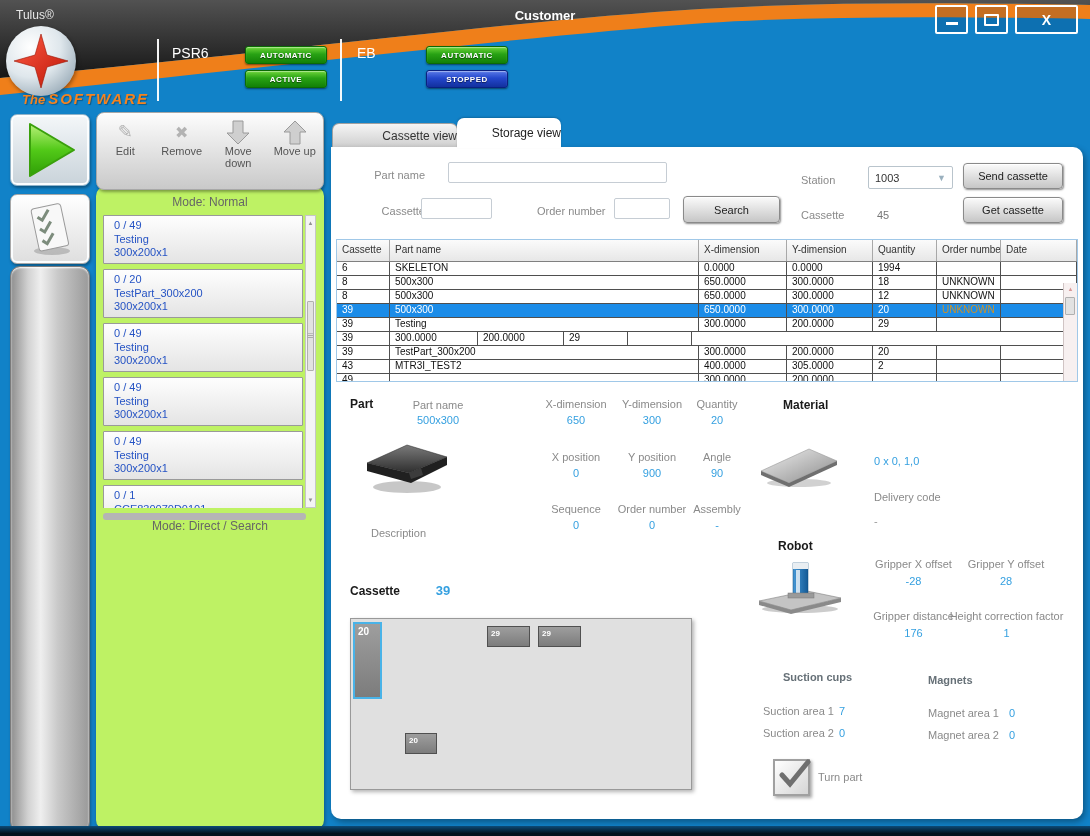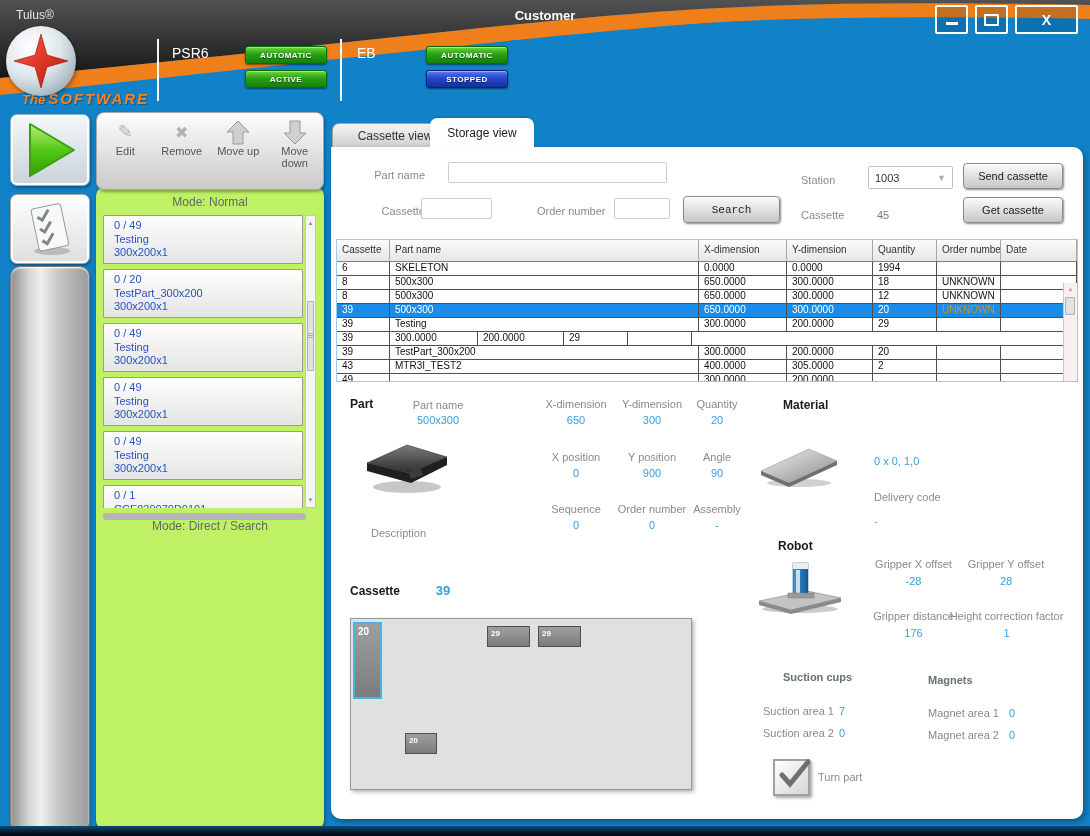--- a/index.html
+++ b/index.html
@@ -63,24 +63,24 @@
      display:flex;flex-direction:column;gap:5px;}
   .q-item{flex:none;height:41px;padding:3px 10px;border:1px solid #9a9a9a;border-radius:1px;
      background:linear-gradient(#fefefe,#e4e4e4);color:#2553c4;font-size:11px;line-height:13.5px;overflow:hidden;}
   .v-sb{position:absolute;background:#f4f4f4;border:1px solid #c6c6c6;box-sizing:border-box;}
   .sb-arrow{position:absolute;left:0;width:100%;text-align:center;font-size:6px;color:#909090;line-height:8px;}
   .sb-thumb{position:absolute;left:1px;background:#e2e2e2;border:1px solid #b0b0b0;border-radius:1px;box-sizing:border-box;
      display:flex;align-items:center;justify-content:center;font-size:7px;color:#999;letter-spacing:0;}
   #h-scroll{left:7px;top:327px;width:203px;height:7px;background:#b5b5b5;border-radius:3px;}
 
   
-  .tab{position:absolute;font-size:12px;text-align:center;}
+  .tab{position:absolute;font-size:12px;text-align:right;}
   #tab-cassette{left:332px;top:123px;width:126px;height:25px;line-height:25px;z-index:2;color:#333;
      background:linear-gradient(#f5f5f5,#cdcdcd);border:1px solid #a0a0a0;border-bottom:none;border-radius:7px 7px 0 0;box-sizing:border-box;}
-  #tab-storage{left:430px;top:118px;width:104px;height:30px;line-height:30px;z-index:4;color:#222;background:#fff;
+  #tab-storage{left:457px;top:118px;width:104px;height:30px;line-height:30px;z-index:4;color:#222;background:#fff;
      border-radius:7px 7px 0 0;box-shadow:0 -1px 2px rgba(0,0,0,.2);}
   #main-panel{left:331px;top:147px;width:752px;height:672px;background:#fff;z-index:3;
      border-radius:0 10px 10px 10px;box-shadow:2px 3px 6px rgba(0,0,0,.35);}
   #main-panel .abs{position:absolute;}
   .inp{border:1px solid #c6cdd4;background:#fff;height:21px;box-sizing:border-box;font-size:11px;padding:0 4px;
        font-family:inherit;border-radius:2px;}
   .btn3d{background:linear-gradient(#fbfbfb,#c6c6c6);border:1px solid #8a8a8a;border-radius:4px;
      box-shadow:1px 1px 2px rgba(0,0,0,.45),inset 0 1px 0 #fff;font-size:11px;color:#222;
      display:flex;align-items:center;justify-content:center;font-family:inherit;}
   .dd{border:1px solid #b9c4cc;background:#fff;display:flex;align-items:center;font-size:11px;color:#333;
@@ -213,32 +213,32 @@
     </div>
     <div class="tool">
       <div class="t-ico">
           <span class="glyph-gray" style="font-size:16px;">✖</span>
         </div>
       <div class="t-lbl">Remove</div>
     </div>
     <div class="tool">
       <div class="t-ico">
         <svg width="24" height="26">
-          <polygon points="12,2 23,13 17,13 17,25 7,25 7,13 1,13" fill="#cfcfcf" stroke="#9a9a9a"></polygon>
+          <polygon points="12,25 23,14 17,14 17,2 7,2 7,14 1,14" fill="#cfcfcf" stroke="#9a9a9a"></polygon>
         </svg>
       </div>
-      <div class="t-lbl">Move up</div>
+      <div class="t-lbl" style="width:40px;margin:0 auto;">Move down</div>
     </div>
     <div class="tool">
       <div class="t-ico">
         <svg width="24" height="26">
-          <polygon points="12,25 23,14 17,14 17,2 7,2 7,14 1,14" fill="#cfcfcf" stroke="#9a9a9a"></polygon>
+          <polygon points="12,2 23,13 17,13 17,25 7,25 7,13 1,13" fill="#cfcfcf" stroke="#9a9a9a"></polygon>
         </svg>
       </div>
-      <div class="t-lbl" style="width:40px;margin:0 auto;">Move down</div>
+      <div class="t-lbl">Move up</div>
     </div>
   </div>
 
   <div id="sidebar-panel" class="abs">
     <div class="mode-txt" style="top:9px;">Mode: Normal</div>
 
     <div id="queue-list">
       <div class="q-item">
         <div>0 / 49</div>
           <div>Testing</div>
@@ -285,21 +285,21 @@
   <div id="tab-storage" class="tab">Storage view</div>
 
   <div id="main-panel" class="abs">
 
     <div class="abs lbl rt" style="left:28px;top:22px;width:66px;">Part name</div>
     <input class="abs inp" style="left: 117px; top: 15px; width: 219px;">
     <div class="abs lbl rt" style="left:28px;top:58px;width:66px;">Cassette</div>
     <input class="abs inp" style="left: 90px; top: 51px; width: 71px;">
     <div class="abs lbl" style="left:206px;top:58px;width:76px;">Order number</div>
     <input class="abs inp" style="left: 283px; top: 51px; width: 56px;">
-    <button class="abs btn3d" style="left:352px;top:49px;width:97px;height:27px;font-family:Liberation Mono, monospace;">Search</button>
+    <button class="abs btn3d" style="left:352px;top:49px;width:97px;height:27px;">Search</button>
 
     <div class="abs lbl" style="left:470px;top:27px;">Station</div>
     <div class="abs dd" style="left:537px;top:19px;width:85px;height:23px;">
       <span>1003</span>
       <span class="chev">▼</span>
     </div>
     <button class="abs btn3d" style="left:632px;top:16px;width:100px;height:26px;">Send cassette</button>
     <div class="abs lbl" style="left:470px;top:62px;">Cassette</div>
     <div class="abs" style="left:546px;top:62px;font-size:11px;color:#777;">45</div>
     <button class="abs btn3d" style="left:632px;top:50px;width:100px;height:26px;">Get cassette</button>

